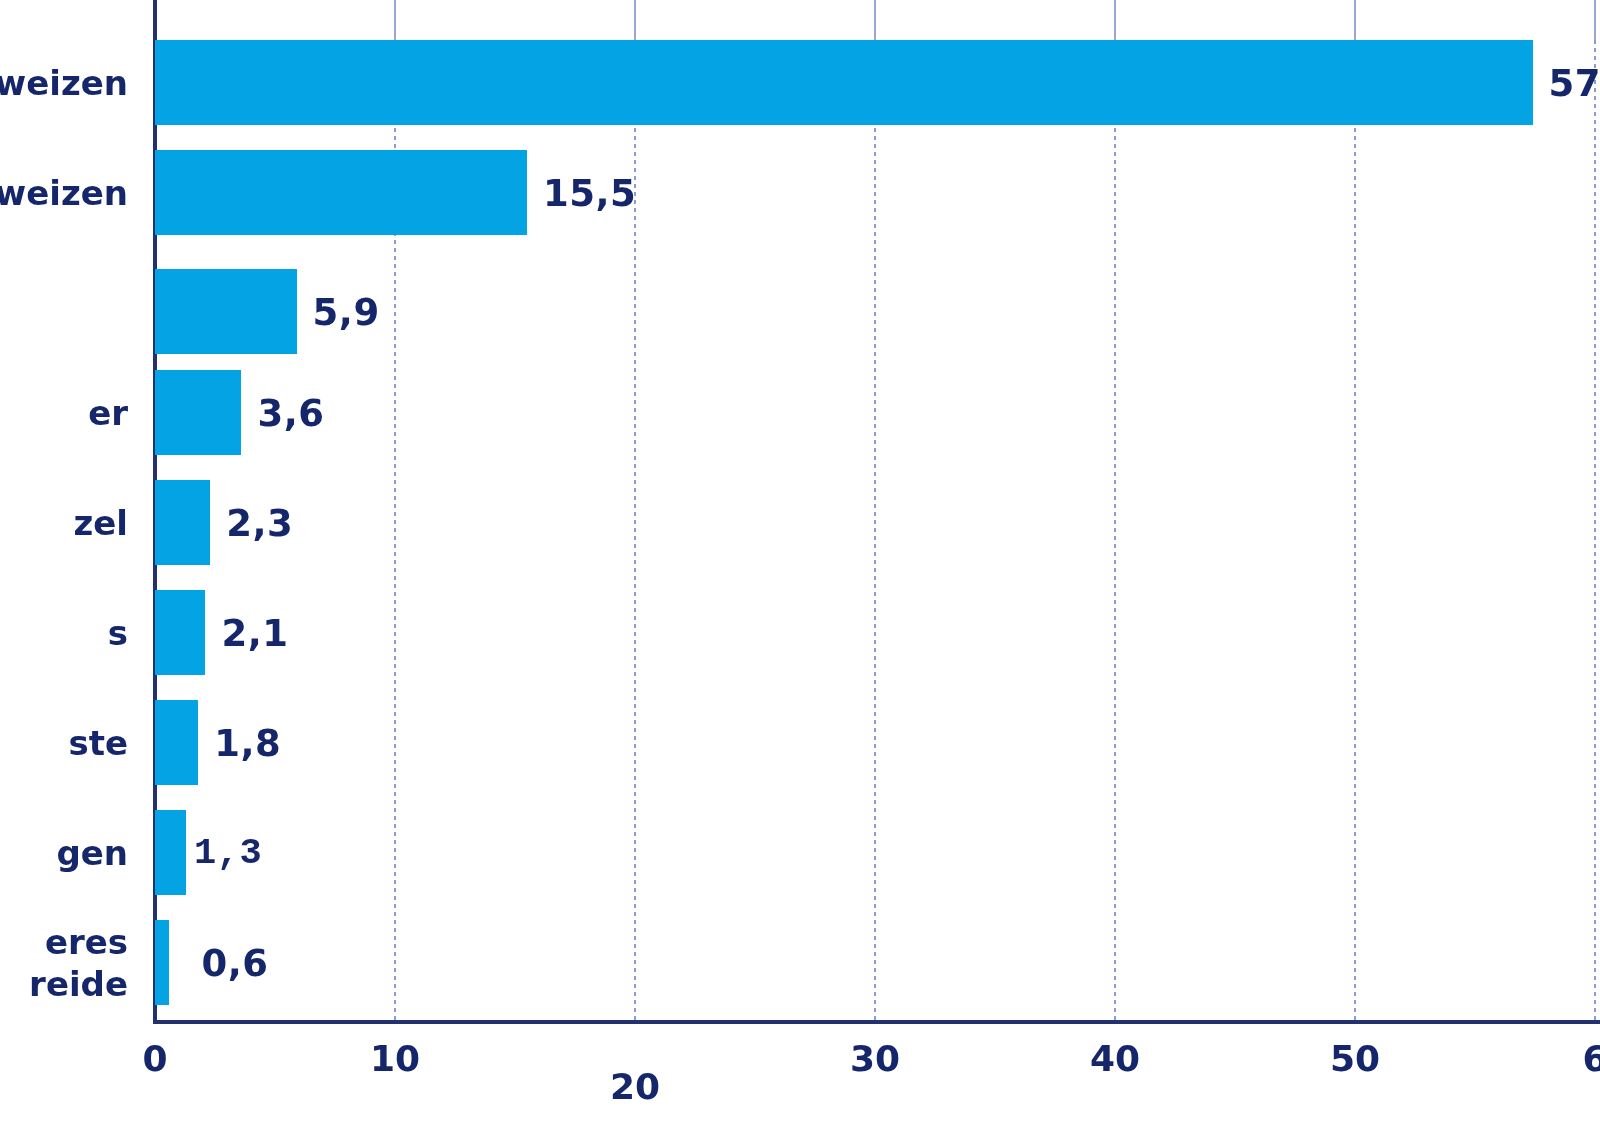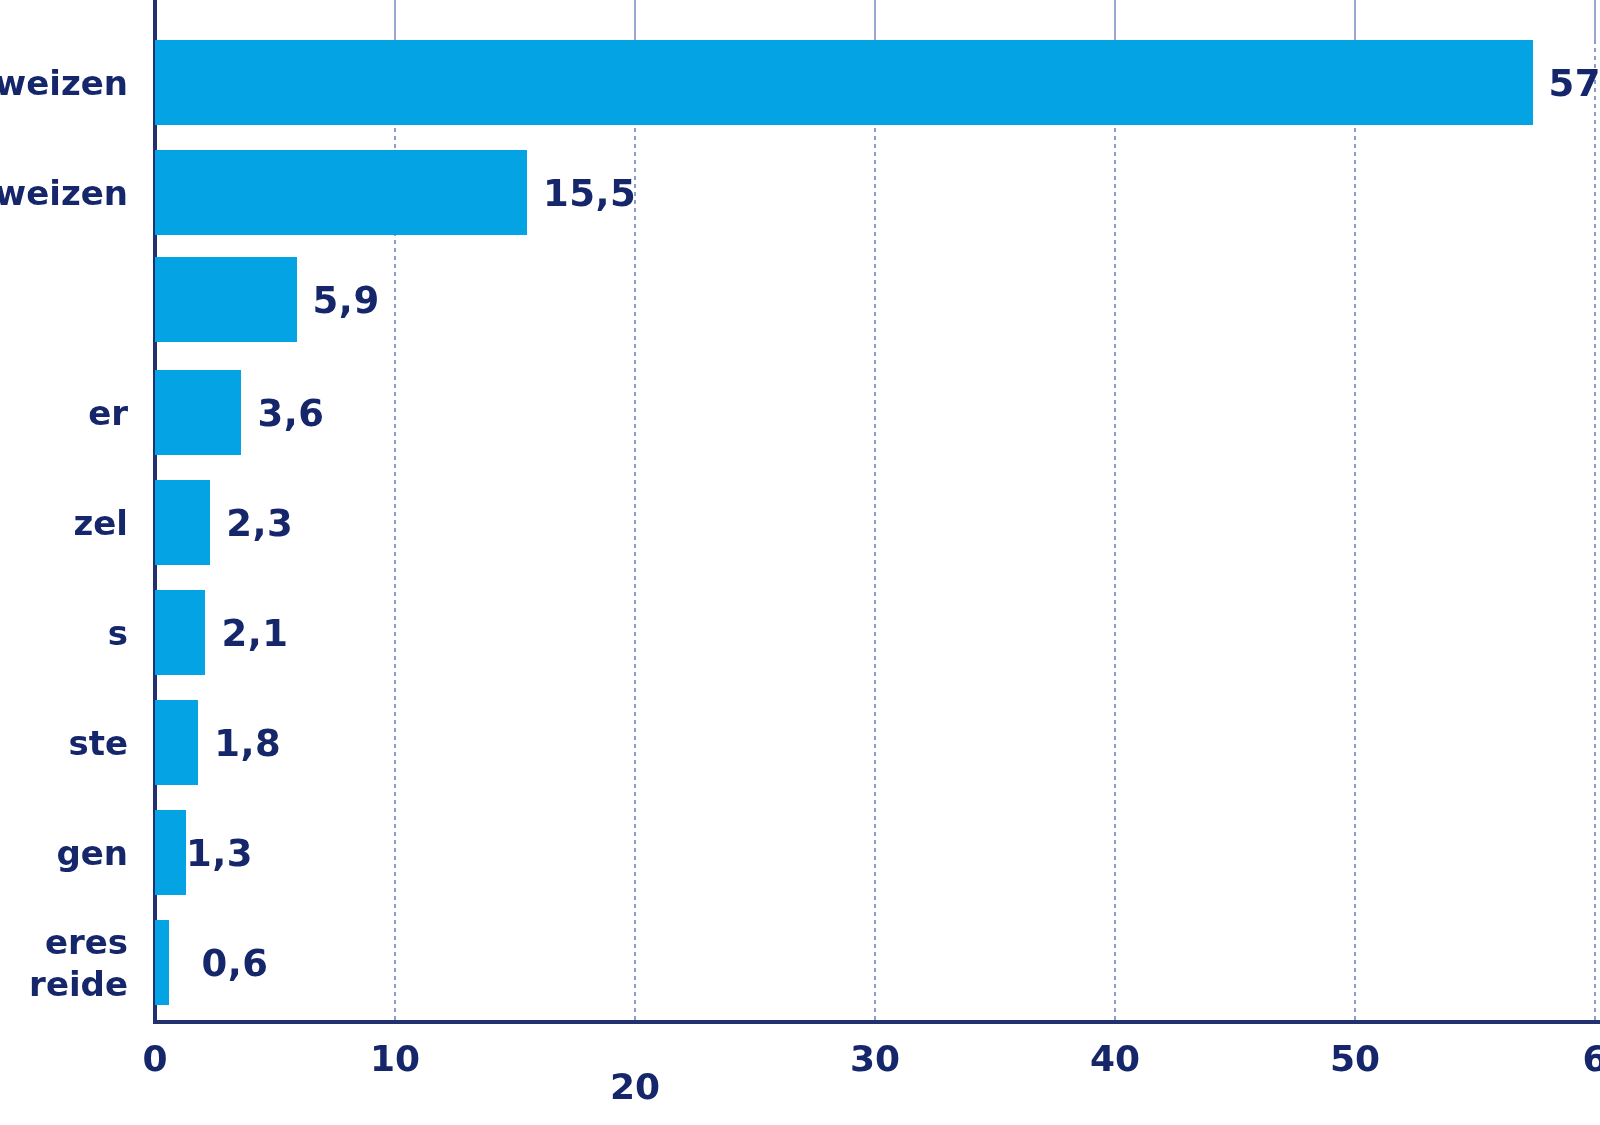--- a/index.html
+++ b/index.html
@@ -118,21 +118,21 @@
 
   <div id="bars">
       <div class="bar-row" style="top: 40px; left: 155px; width: 1445px;">
         <div class="bar" style="width: 1377.6px;"></div>
         <div class="bar-value" style="left: 1393.6px;">57</div>
       </div>
       <div class="bar-row" style="top: 150px; left: 155px; width: 1445px;">
         <div class="bar" style="width: 372px;"></div>
         <div class="bar-value" style="left: 388px;">15,5</div>
       </div>
-      <div class="bar-row" style="top: 257px; left: 155px; width: 1312px; padding-left: 48px;">
+      <div class="bar-row" style="top: 269px; left: 155px; width: 1312px; padding-left: 48px;">
         <div class="bar" style="width: 141.6px;"></div>
         <div class="bar-value" style="left: 157.6px;">5,9</div>
       </div>
       <div class="bar-row" style="top: 370px; left: 155px; width: 1586px; text-align: center;">
         <div class="bar" style="width: 86.4px;"></div>
         <div class="bar-value" style="left: 102.4px;">3,6</div>
       </div>
       <div class="bar-row" style="top: 480px; left: 155px; width: 1445px;">
         <div class="bar" style="width: 55.2px;"></div>
         <div class="bar-value" style="left: 71.2px; text-align: center;">2,3</div>
@@ -140,21 +140,21 @@
       <div class="bar-row" style="top: 590px; left: 155px; width: 1445px;">
         <div class="bar" style="width: 50.4px;"></div>
         <div class="bar-value" style="left: 66.4px;">2,1</div>
       </div>
       <div class="bar-row" style="top: 700px; left: 155px; width: 1544px;">
         <div class="bar" style="width: 43.2px;"></div>
         <div class="bar-value" style="left: 59.2px;">1,8</div>
       </div>
       <div class="bar-row" style="top: 810px; left: 155px; width: 1445px;">
         <div class="bar" style="width: 31.2px;"></div>
-        <div class="bar-value" style="left: 31px;">1,3</div>
+        <div class="bar-value" style="left: 39px; font-family: Liberation Mono, monospace;">1,3</div>
       </div>
       <div class="bar-row" style="top: 920px; left: 155px; width: 1445px;">
         <div class="bar" style="width: 14.4px;"></div>
         <div class="bar-value" style="left: 30.4px; margin-left: 16px;">0,6</div>
       </div>
     </div>
 
   <div id="cat-labels">
       <div class="cat-label" style="top: 82.5px; transform: translateY(-50%);">chweizen</div>
       <div class="cat-label" style="top: 192.5px; transform: translateY(-50%);">weizen</div>

